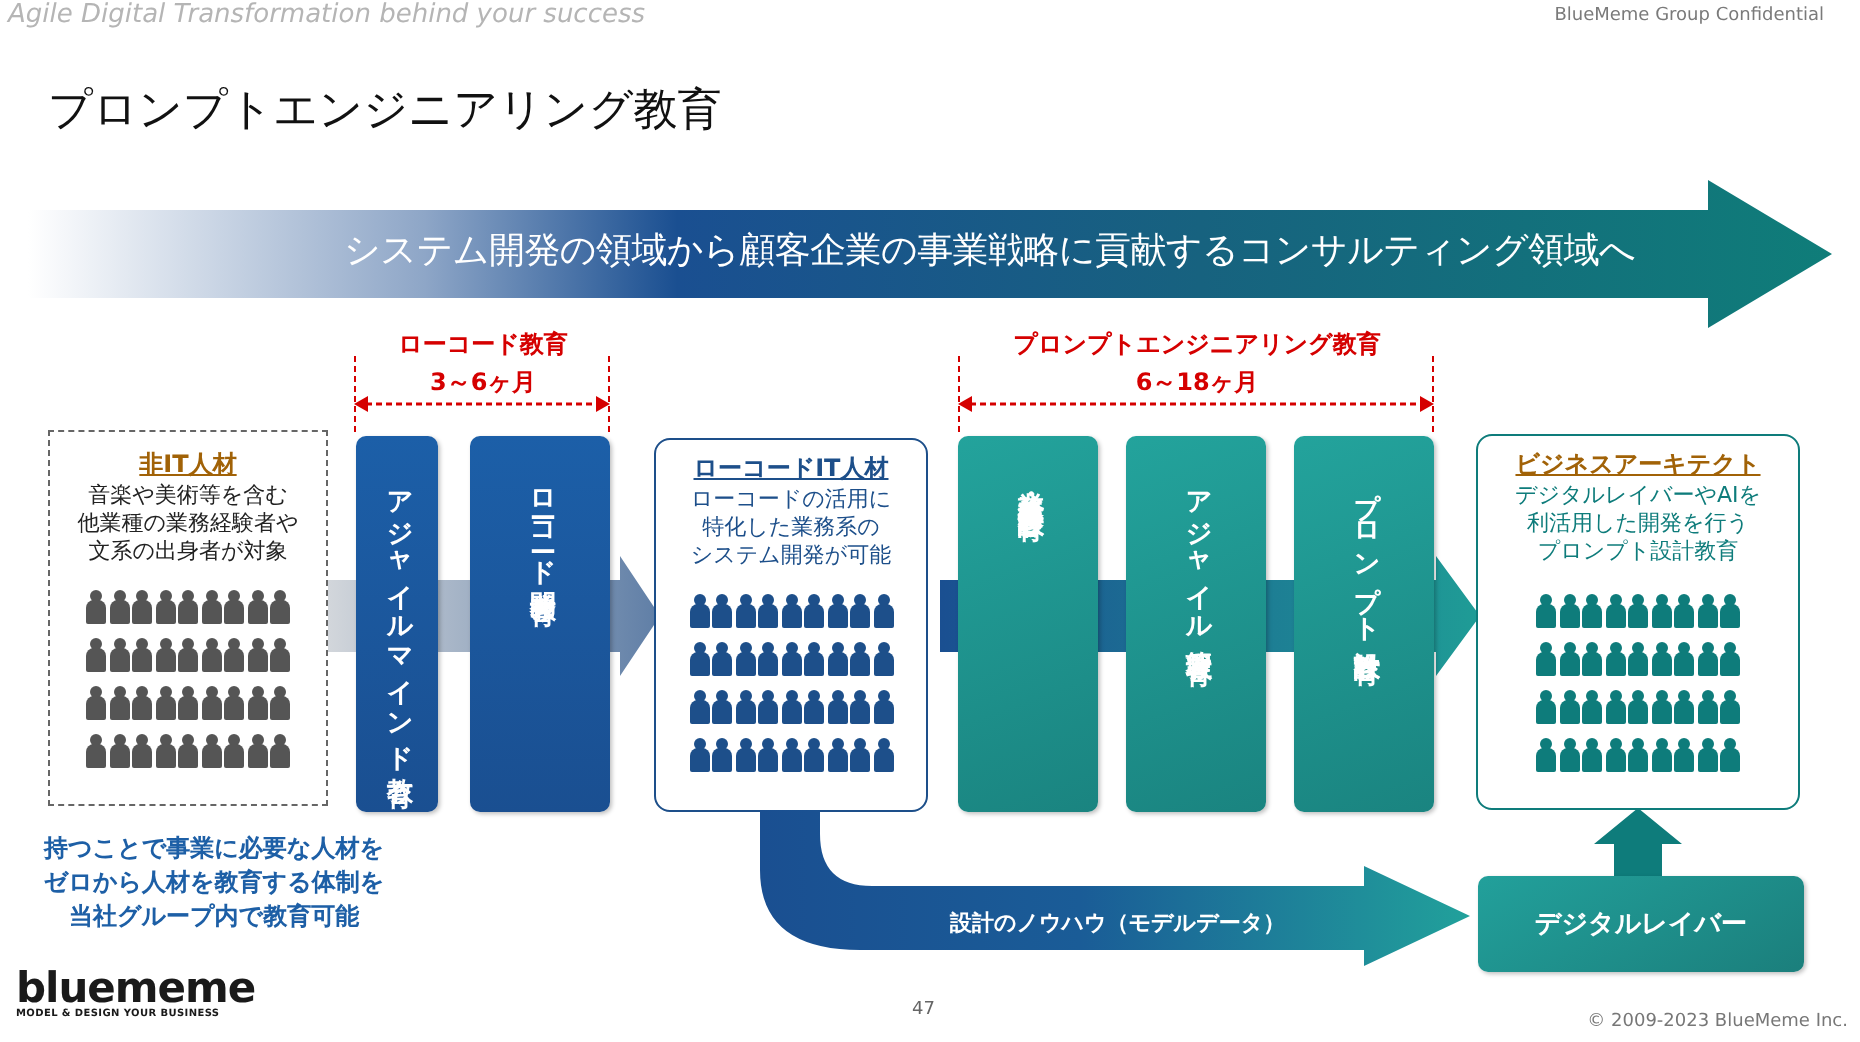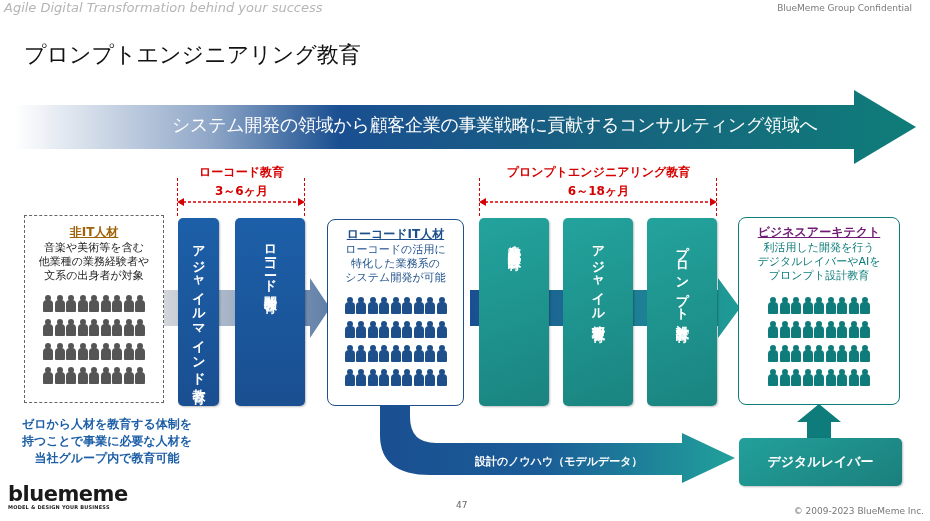--- a/index.html
+++ b/index.html
@@ -426,23 +426,23 @@
         <div class="body" style="background: rgb(29, 79, 138);"></div>
       </div>
     </div>
 </div>
 
 <div class="abs vbar teal" style="left:479px; top:218px; width:70px; height:188px;">業務分析・業務設計教育</div>
 <div class="abs vbar teal" style="left:563px; top:218px; width:70px; height:188px;">アジャイル管理教育</div>
 <div class="abs vbar teal" style="left:647px; top:218px; width:70px; height:188px;">プロンプト設計教育</div>
 
 <div class="abs box box-biz">
-  <div class="box-title" style="color:#701a75; margin-top:6px;">ビジネスアーキテクト</div>
+  <div class="box-title" style="color:#a16207; margin-top:6px;">ビジネスアーキテクト</div>
+  <div class="box-desc" style="color:#0e7c7b;">デジタルレイバーやAIを</div>
   <div class="box-desc" style="color:#0e7c7b;">利活用した開発を行う</div>
-  <div class="box-desc" style="color:#0e7c7b;">デジタルレイバーやAIを</div>
   <div class="box-desc" style="color:#0e7c7b;">プロンプト設計教育</div>
   <div class="people" style="margin-top:14px;">
       <div class="person">
         <div class="head" style="background: rgb(14, 124, 123);"></div>
         <div class="body" style="background: rgb(14, 124, 123);"></div>
       </div>
       <div class="person">
         <div class="head" style="background: rgb(14, 124, 123);"></div>
         <div class="body" style="background: rgb(14, 124, 123);"></div>
       </div>
@@ -596,22 +596,22 @@
   <path d="M10,0 L40,0 L40,12 Q40,38 66,38 L312,38 L312,28 L365,53 L312,78 L312,70 L60,70 Q10,70 10,30 Z" fill="url(#knowGrad)"></path>
 </svg>
 <div class="abs knowhow-text">設計のノウハウ（モデルデータ）</div>
 
 <svg class="abs" style="left:797px; top:404px; width:44px; height:36px;" viewBox="0 0 44 36">
   <polygon points="22,0 44,18 34,18 34,36 10,36 10,18 0,18" fill="#0e7c7b"></polygon>
 </svg>
 <div class="abs dl-box">デジタルレイバー</div>
 
 <div class="abs bottom-note">
+  <div>持つことで事業に必要な人材を</div>
   <div>ゼロから人材を教育する体制を</div>
-  <div>持つことで事業に必要な人材を</div>
   <div>当社グループ内で教育可能</div>
 </div>
 
 <div class="abs logo">
   <div class="logo-word">bluememe</div>
   <div class="logo-sub">MODEL &amp; DESIGN YOUR BUSINESS</div>
 </div>
 <div class="abs page-num">47</div>
 <div class="abs copyright">© 2009-2023 BlueMeme Inc.</div>
 

